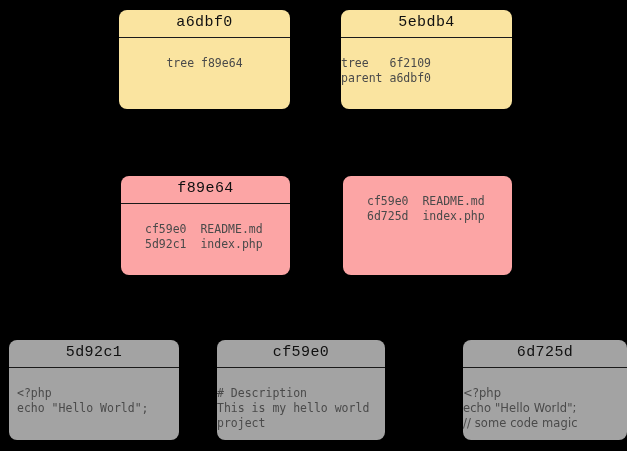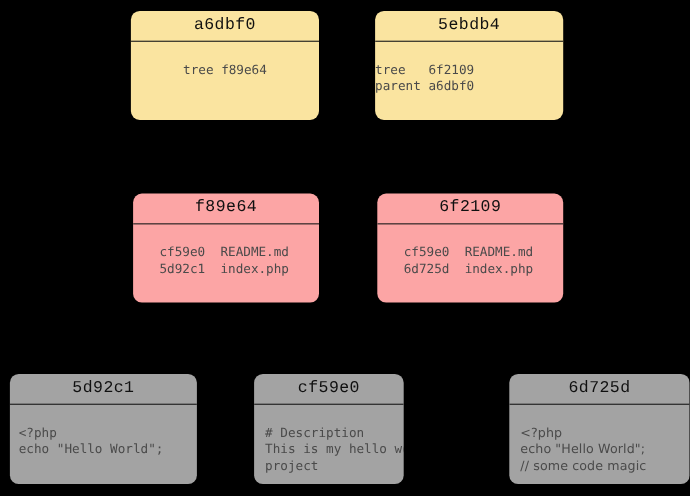--- a/index.html
+++ b/index.html
@@ -46,39 +46,39 @@
     font-size: 11.5px;
     line-height: 15px;
     color: #4a4a4a;
     white-space: pre;
     padding-top: 18px;
   }
   .body-center   { text-align: center; }
   .body-indent   { }
   .body-indent2  { padding-left: 24px; }
   .body-edge     { padding-left: 8px; }
-  .body-edge2    { padding-left: 10px; }
+  .body-edge2    { }
 
   .commit  { background: #fae4a0; }
   .tree    { background: #fca5a5; }
   .blob    { background: #a3a3a3; }
 
   .sans-body {
     font-family: "DejaVu Sans", sans-serif;
     font-size: 11.5px;
     letter-spacing: 0.1px;
   }
 
   
   #n-a6dbf0 { left: 119px; top: 10px;  width: 171px; height: 99px; }
   #n-5ebdb4 { left: 341px; top: 10px;  width: 171px; height: 99px; justify-content: flex-end; }
   #n-f89e64 { left: 121px; top: 176px; width: 169px; height: 99px; }
   #n-6f2109 { left: 343px; top: 176px; width: 169px; height: 99px; }
   #n-5d92c1 { left: 9px;   top: 340px; width: 170px; height: 100px; }
-  #n-cf59e0 { left: 231px; top: 340px; width: 136px; height: 100px; }
+  #n-cf59e0 { left: 217px; top: 340px; width: 168px; height: 100px; }
   #n-6d725d { left: 463px; top: 340px; width: 164px; height: 100px; }
 </style>
 </head>
 <body>
 
 <div id="stage">
 
   <div class="node commit" id="n-a6dbf0">
     <div class="node-title">a6dbf0</div>
     <div class="node-body body-center">tree f89e64</div>
@@ -90,21 +90,20 @@
 parent a6dbf0</div>
   </div>
 
   <div class="node tree" id="n-f89e64">
     <div class="node-title">f89e64</div>
     <div class="node-body body-indent2">cf59e0  README.md
 5d92c1  index.php</div>
   </div>
 
   <div class="node tree" id="n-6f2109">
-    <div class="node-title">6f2109</div>
     <div class="node-body body-indent2">cf59e0  README.md
 6d725d  index.php</div>
   </div>
 
   <div class="node blob" id="n-5d92c1">
     <div class="node-title">5d92c1</div>
     <div class="node-body body-edge">&lt;?php
 echo "Hello World";</div>
   </div>
 

